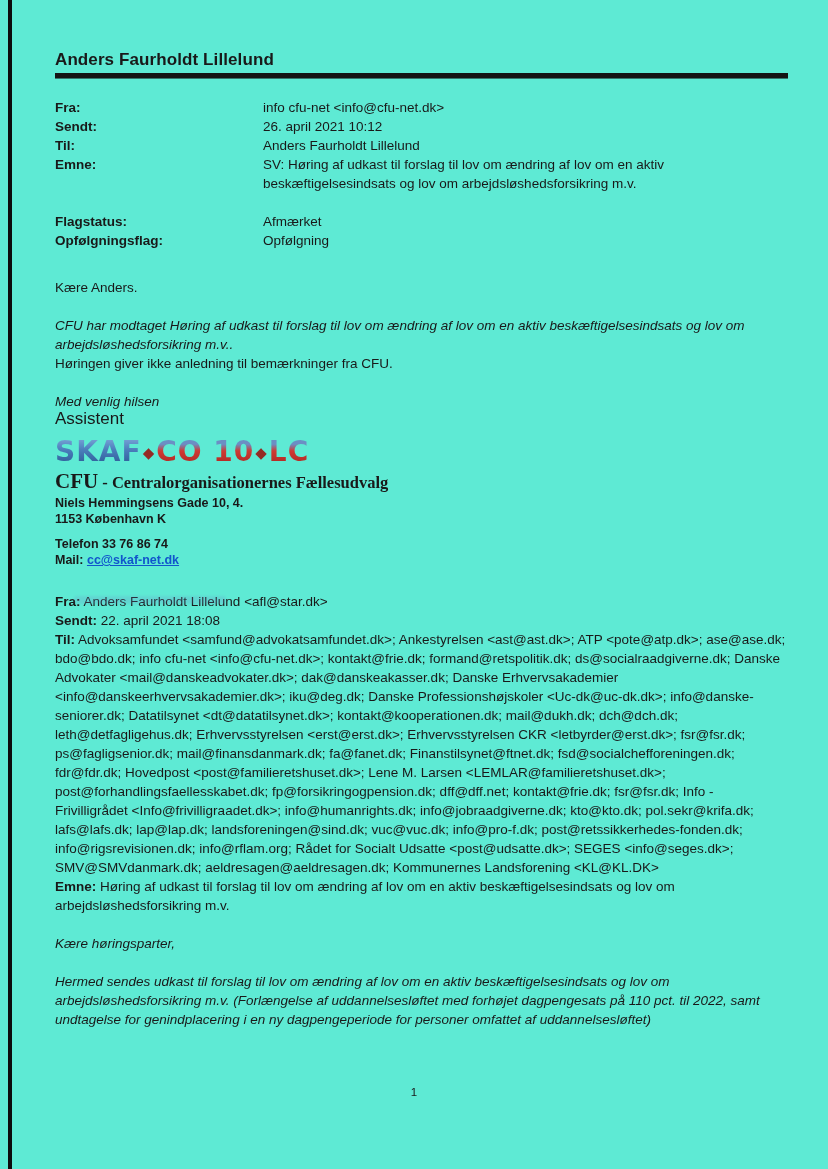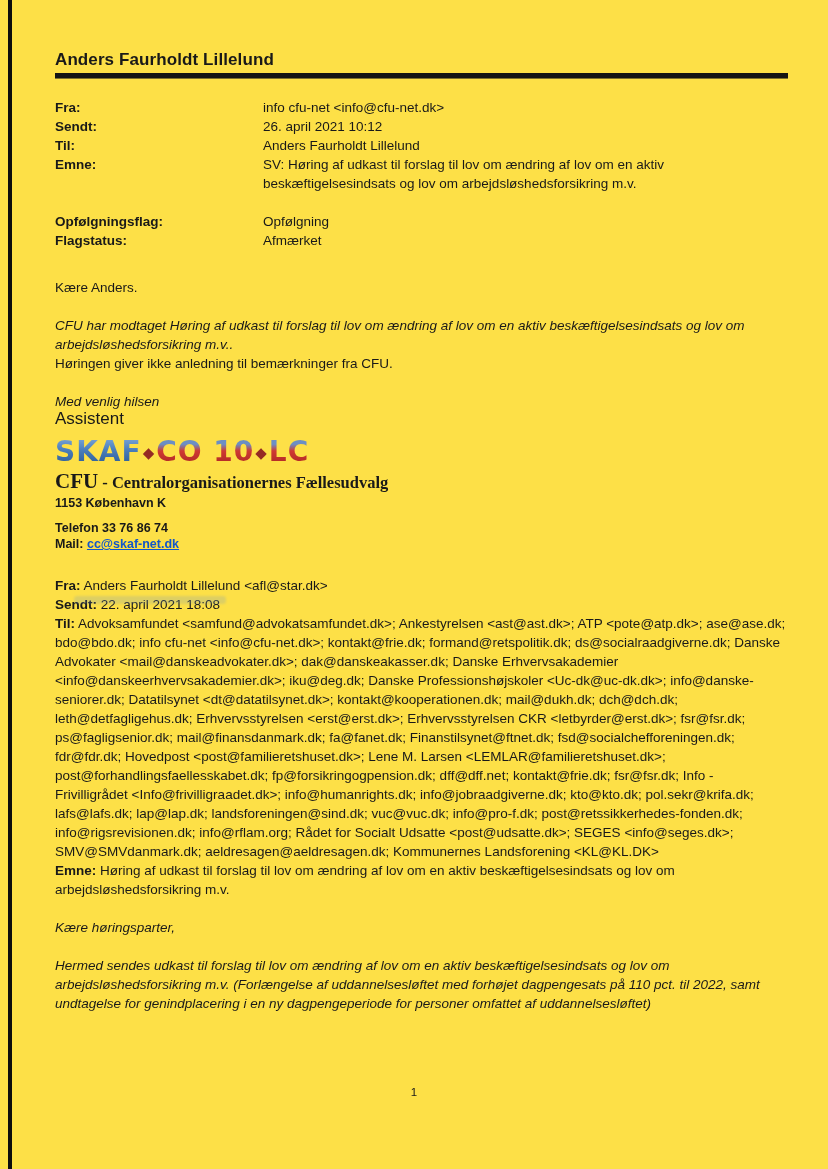--- a/index.html
+++ b/index.html
@@ -1,19 +1,19 @@
 <!DOCTYPE html>
 <html><head>
 <meta charset="utf-8">
 <style>
   html,body{margin:0;padding:0;background:#ffffff;}
   .page{
     position:relative;
     width:828px;height:1169px;
-    background:#fde047;
+    background:#5eead4;
     font-family:"Liberation Sans", sans-serif;
     color:#191919;
     box-sizing:border-box;
     padding:0 38px 0 55px;
     overflow:hidden;
   }
   .scan-bar{
     position:absolute;left:8px;top:0;width:4px;height:1169px;
     background:#0c0c0c;
   }
@@ -94,43 +94,44 @@
     <div class="hdr-row">
       <span class="hdr-label">Til:</span>
       <span class="hdr-value">Anders Faurholdt Lillelund</span>
     </div>
     <div class="hdr-row">
       <span class="hdr-label">Emne:</span>
       <span class="hdr-value">SV: Høring af udkast til forslag til lov om ændring af lov om en aktiv beskæftigelsesindsats og lov om arbejdsløshedsforsikring m.v.</span>
     </div>
     <div class="flags">
       <div class="hdr-row">
+        <span class="hdr-label">Flagstatus:</span>
+        <span class="hdr-value">Afmærket</span>
+      </div>
+      <div class="hdr-row">
         <span class="hdr-label">Opfølgningsflag:</span>
         <span class="hdr-value">Opfølgning</span>
-      </div>
-      <div class="hdr-row">
-        <span class="hdr-label">Flagstatus:</span>
-        <span class="hdr-value">Afmærket</span>
       </div>
     </div>
   </div>
 
   <div>
     <p class="gap-lg">Kære Anders.</p>
     <p class="gap">CFU har modtaget Høring af udkast til forslag til lov om ændring af lov om en aktiv beskæftigelsesindsats og lov om arbejdsløshedsforsikring m.v..</p>
     <p>Høringen giver ikke anledning til bemærkninger fra CFU.</p>
     <p class="gap">Med venlig hilsen</p>
     <p class="sig-title">Assistent</p>
   </div>
 
   <div>
     <div class="logo">
       <span class="logo-blue">SKAF</span><span class="logo-dot">◆</span><span class="logo-red">CO 10</span><span class="logo-dot">◆</span><span class="logo-red">LC</span>
     </div>
     <div class="org-name"><span class="org-acronym">CFU</span><span> - Centralorganisationernes Fællesudvalg</span></div>
+    <div class="org-addr">Niels Hemmingsens Gade 10, 4.</div>
     <div class="org-addr">1153 København K</div>
     <div class="org-contact">Telefon 33 76 86 74</div>
     <div class="org-contact" style="margin-top:0;"><span>Mail: </span><a class="mail-link" href="#">cc@skaf-net.dk</a></div>
   </div>
   <div class="smudge"></div>
 
   <div class="email2">
     <p><span class="b">Fra:</span> <span>Anders Faurholdt Lillelund &lt;afl@star.dk&gt;</span></p>
     <p><span class="b">Sendt:</span> <span>22. april 2021 18:08</span></p>
     <p><span class="b">Til:</span> <span>Advoksamfundet &lt;samfund@advokatsamfundet.dk&gt;; Ankestyrelsen &lt;ast@ast.dk&gt;; ATP &lt;pote@atp.dk&gt;; ase@ase.dk; bdo@bdo.dk; info cfu-net &lt;info@cfu-net.dk&gt;; kontakt@frie.dk; formand@retspolitik.dk; ds@socialraadgiverne.dk; Danske Advokater &lt;mail@danskeadvokater.dk&gt;; dak@danskeakasser.dk; Danske Erhvervsakademier &lt;info@danskeerhvervsakademier.dk&gt;; iku@deg.dk; Danske Professionshøjskoler &lt;Uc-dk@uc-dk.dk&gt;; info@danske-seniorer.dk; Datatilsynet &lt;dt@datatilsynet.dk&gt;; kontakt@kooperationen.dk; mail@dukh.dk; dch@dch.dk; leth@detfagligehus.dk; Erhvervsstyrelsen &lt;erst@erst.dk&gt;; Erhvervsstyrelsen CKR &lt;letbyrder@erst.dk&gt;; fsr@fsr.dk; ps@fagligsenior.dk; mail@finansdanmark.dk; fa@fanet.dk; Finanstilsynet@ftnet.dk; fsd@socialchefforeningen.dk; fdr@fdr.dk; Hovedpost &lt;post@familieretshuset.dk&gt;; Lene M. Larsen &lt;LEMLAR@familieretshuset.dk&gt;; post@forhandlingsfaellesskabet.dk; fp@forsikringogpension.dk; dff@dff.net; kontakt@frie.dk; fsr@fsr.dk; Info - Frivilligrådet &lt;Info@frivilligraadet.dk&gt;; info@humanrights.dk; info@jobraadgiverne.dk; kto@kto.dk; pol.sekr@krifa.dk; lafs@lafs.dk; lap@lap.dk; landsforeningen@sind.dk; vuc@vuc.dk; info@pro-f.dk; post@retssikkerhedes-fonden.dk; info@rigsrevisionen.dk; info@rflam.org; Rådet for Socialt Udsatte &lt;post@udsatte.dk&gt;; SEGES &lt;info@seges.dk&gt;; SMV@SMVdanmark.dk; aeldresagen@aeldresagen.dk; Kommunernes Landsforening &lt;KL@KL.DK&gt;</span></p>

